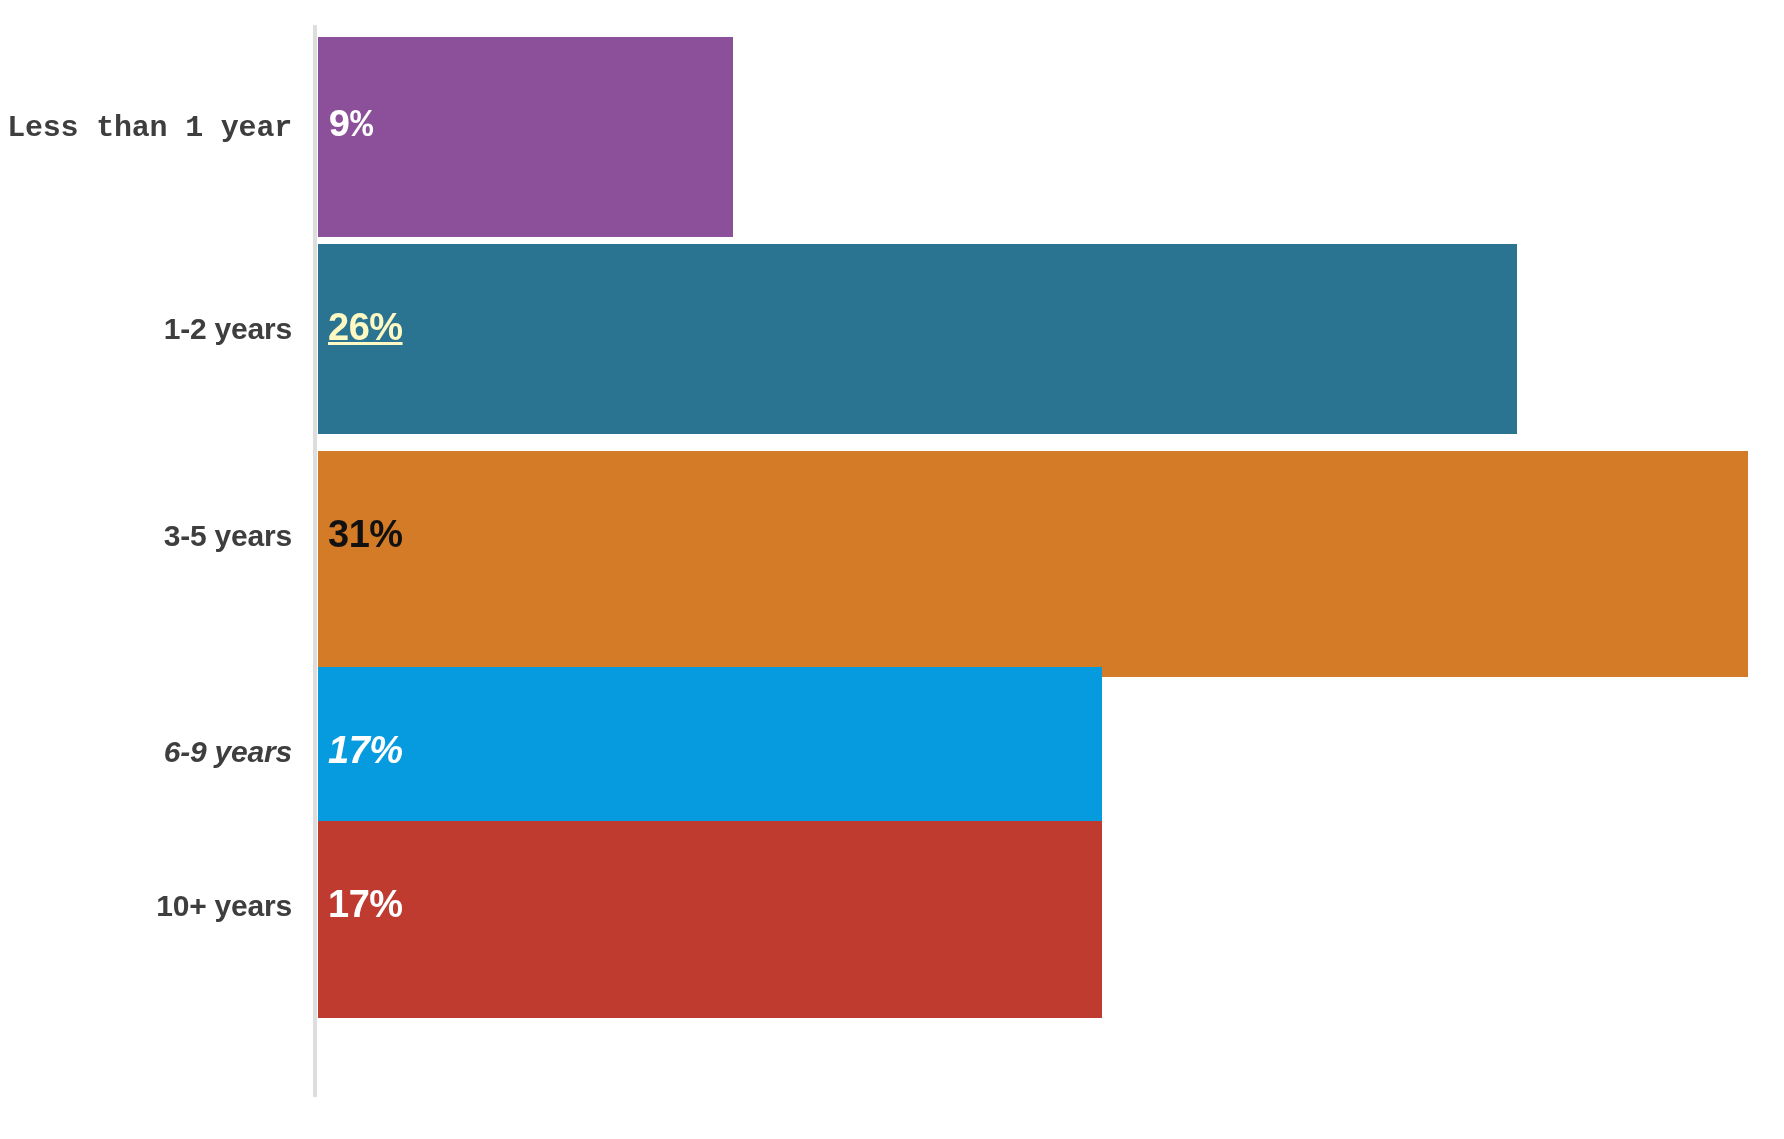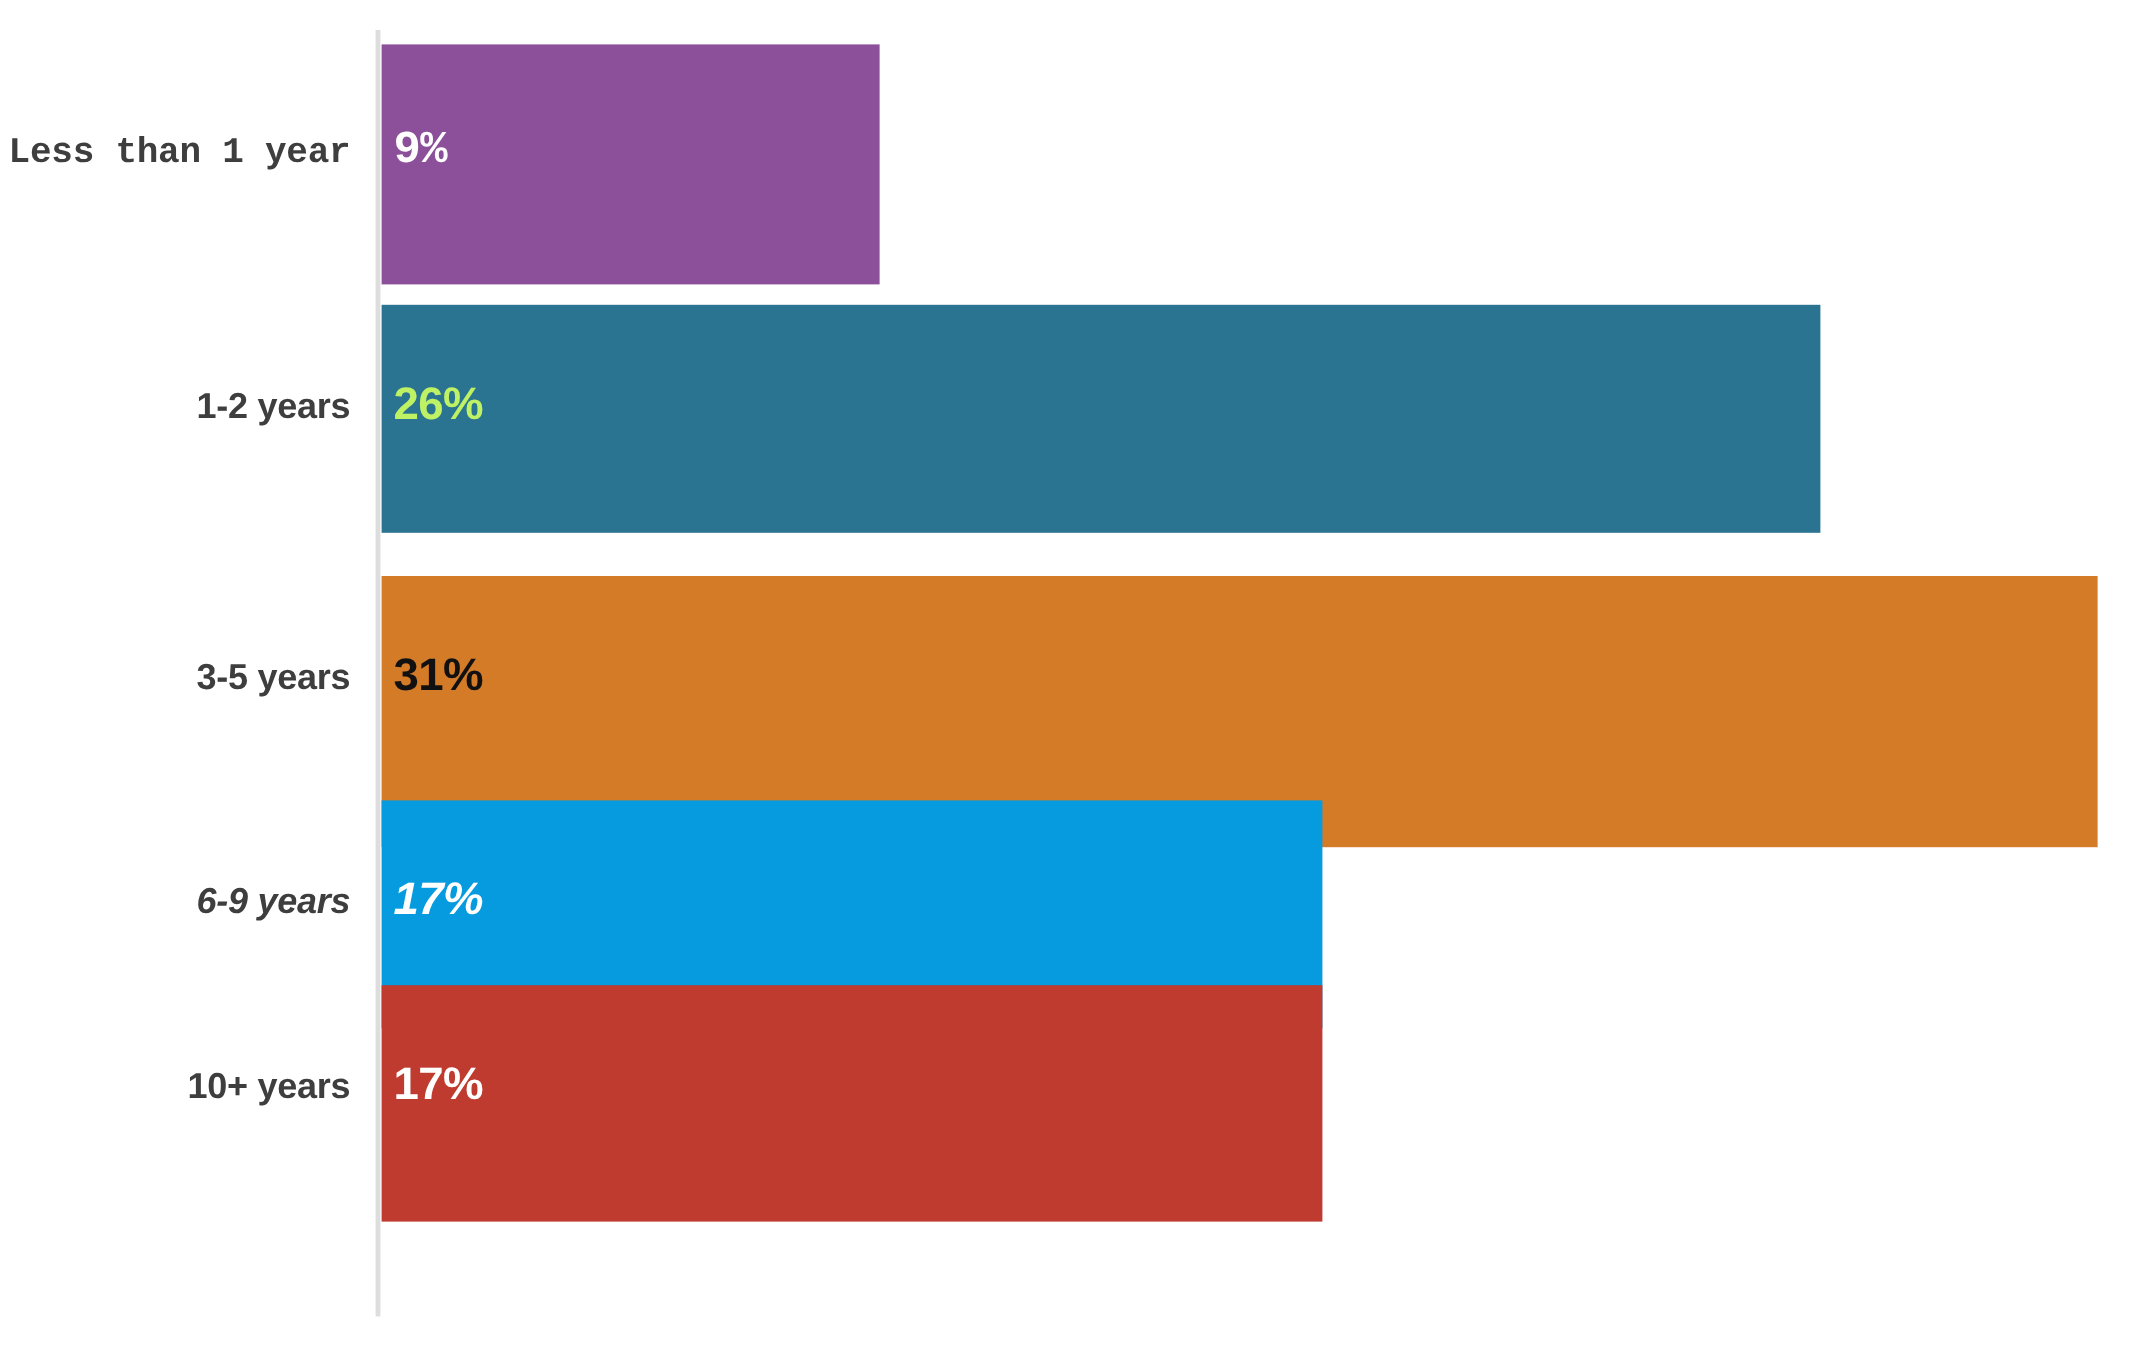--- a/index.html
+++ b/index.html
@@ -75,28 +75,28 @@
 
   <div id="axis-line"></div>
 
   <div class="bar-row" style="top:37px;height:200px;font-family:Liberation Mono, monospace;">
     <div class="cat-label" style="top:76px;">Less than 1 year</div>
     <div class="bar" style="top:0px;width:415px;height:200px;background:#8b5099;">
       <div class="bar-value" style="top:70px;color:#ffffff;">9%</div>
     </div>
   </div>
 
-  <div class="bar-row" style="top:254px;height:159px;border-radius:19px;">
+  <div class="bar-row" style="top:244px;height:159px;border-radius:19px;">
     <div class="cat-label" style="top:70px;">1-2 years</div>
     <div class="bar" style="top:0px;width:1199px;height:190px;background:#2b7491;">
-      <div class="bar-value" style="top:64px;color:#bef264;">26%</div>
+      <div class="bar-value" style="top:64px;color:#fef9c3;text-decoration:underline;">26%</div>
     </div>
   </div>
 
-  <div class="bar-row" style="top:480px;height:190px;border-radius:23px;">
+  <div class="bar-row" style="top:451px;height:190px;border-radius:23px;">
     <div class="cat-label" style="top:70px;">3-5 years</div>
     <div class="bar" style="top:0px;width:1430px;height:226px;background:#d47b28;">
       <div class="bar-value" style="top:64px;color:#111111;">31%</div>
     </div>
   </div>
 
   <div class="bar-row" style="top:667px;height:190px;font-style:italic;">
     <div class="cat-label" style="top:70px;">6-9 years</div>
     <div class="bar" style="top:0px;width:784px;height:190px;background:#059bde;">
       <div class="bar-value" style="top:64px;color:#ffffff;">17%</div>

